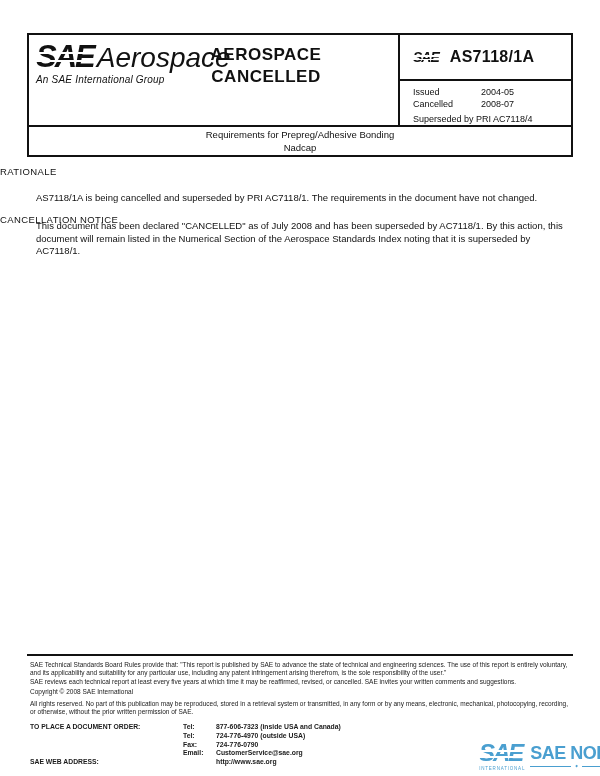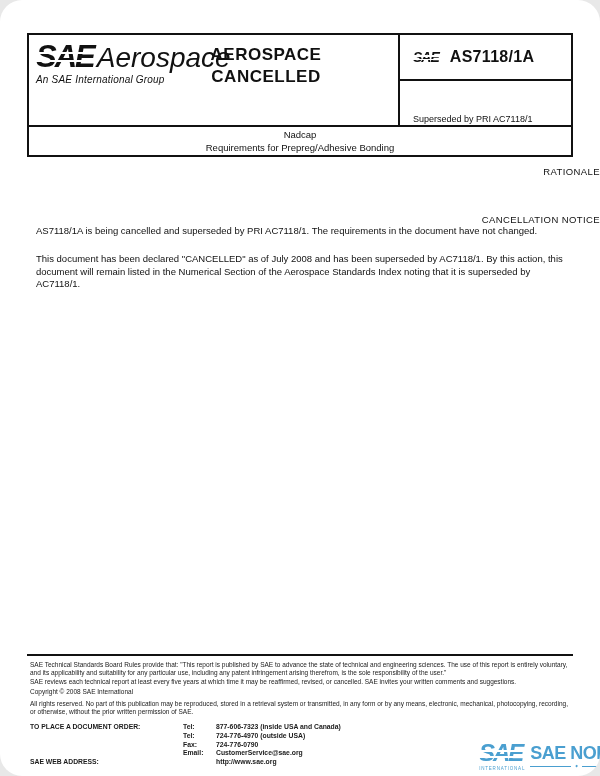--- a/index.html
+++ b/index.html
@@ -1,20 +1,19 @@
 <!DOCTYPE html>
 <html><head>
 <meta charset="utf-8">
 <style>
   html,body { margin:0; padding:0; background:#e8e8e8; }
   .page {
     position:relative; width:600px; height:776px; margin:0 auto;
     background:#ffffff; font-family:"Liberation Sans", sans-serif; color:#111;
     overflow:hidden;
-    border-radius:22px;
   }
 
   
   .header-box {
     position:absolute; left:27px; top:33px; width:546px; height:124px;
     border:2px solid #111; box-sizing:border-box;
   }
   .logo-block { position:absolute; left:7px; top:6px; }
   .logo-row { display:flex; align-items:flex-end; }
   .sae-mark {
@@ -47,25 +46,25 @@
   .date-row { display:flex; }
   .date-label { width:68px; }
   .superseded { position:absolute; left:384px; top:79px; font-size:9px; white-space:nowrap; }
 
   .h-divider { position:absolute; left:0; right:0; top:90px; border-top:2px solid #111; }
 
   .doc-title { position:absolute; left:0; right:0; top:94px; text-align:center;
     font-size:9.5px; line-height:12.5px; }
 
   
-  .section-heading { position:absolute; left:0; right:0; text-align:right;
+  .section-heading { position:absolute; left:0; right:0; text-align:left;
     font-size:9.5px; letter-spacing:0.4px; }
   .rationale-heading { top:166px; }
   .cancellation-heading { top:214px; }
-  .body-par { position:absolute; left:36px; width:532px; font-size:9.5px; line-height:12.5px;margin-top:33px; }
+  .body-par { position:absolute; left:36px; width:532px; font-size:9.5px; line-height:12.5px; }
   .rationale-text { top:192px; }
   .cancellation-text { top:220px; }
 
   
   .footer-rule { position:absolute; left:27px; top:654px; width:546px; height:1.5px; background:#111; }
   .fineprint { position:absolute; left:30px; top:661px; width:541px;
     font-size:6.5px; line-height:8.2px; color:#1a1a1a; }
   .fineprint p { margin:0; }
   .fp-review { margin-top:1px !important; }
   .fp-copyright { margin-top:1px !important; }
@@ -116,27 +115,37 @@
     <div class="id-top">
       <span class="sae-mark small">
         <span>SAE</span>
         <i class="stripe s1"></i><i class="stripe s2"></i>
       </span>
       <span class="doc-number">AS7118/1A</span>
     </div>
 
     <div class="id-divider"></div>
 
-    <div class="superseded">Superseded by PRI AC7118/1</div>
+    <div class="dates">
+      <div class="date-row">
+        <span class="date-label">Issued</span>
+        <span>2004-05</span>
+      </div>
+      <div class="date-row">
+        <span class="date-label">Cancelled</span>
+        <span>2008-07</span>
+      </div>
+    </div>
+    <div class="superseded">Superseded by PRI AC7118/4</div>
 
     <div class="h-divider"></div>
 
     <div class="doc-title">
+      <div>Requirements for Prepreg/Adhesive Bonding</div>
       <div>Nadcap</div>
-      <div>Requirements for Prepreg/Adhesive Bonding</div>
     </div>
   </div>
 
   <div class="section-heading rationale-heading">RATIONALE</div>
   <div class="body-par rationale-text">AS7118/1A is being cancelled and superseded by PRI AC7118/1. The requirements in the document have not changed.</div>
 
   <div class="section-heading cancellation-heading">CANCELLATION NOTICE</div>
   <div class="body-par cancellation-text">This document has been declared "CANCELLED" as of July 2008 and has been superseded by AC7118/1. By this action, this document will remain listed in the Numerical Section of the Aerospace Standards Index noting that it is superseded by AC7118/1.</div>
 
   <div class="footer-rule"></div>

